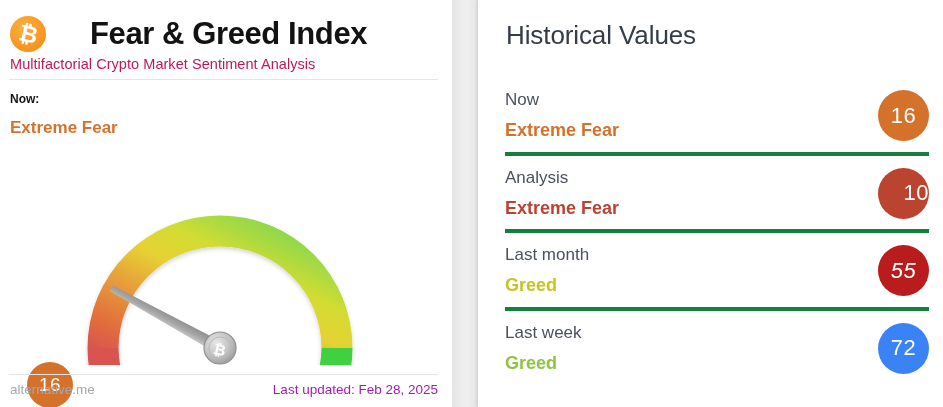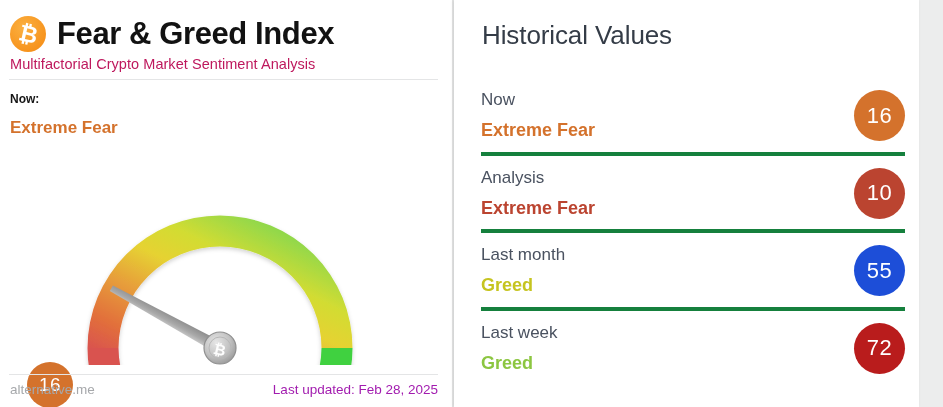--- a/index.html
+++ b/index.html
@@ -23,21 +23,21 @@
     top: 0;
     height: 407px;
     box-sizing: border-box;
   }
   #gauge-panel {
     left: 0;
     width: 452px;
     box-shadow: 1px 0 3px rgba(0,0,0,0.10);
   }
   #history-panel {
-    left: 454px;
+    left: 478px;
     width: 465px;
     box-shadow: -1px 0 3px rgba(0,0,0,0.10);
   }
   .gutter {
     position: absolute;
     left: 452px;
     top: 0;
     width: 26px;
     height: 407px;
     background: linear-gradient(to right, #e3e4e4 0%, #ededee 40%, #efeff0 60%, #e3e4e4 100%);
@@ -70,20 +70,21 @@
     line-height: 1;
     transform: rotate(13deg);
     font-family: "DejaVu Sans", sans-serif;
   }
   .brand-title {
     font-size: 31px;
     font-weight: bold;
     color: #121212;
     letter-spacing: -0.4px;
     white-space: nowrap;
+    margin-left: 33px;
   }
   .brand-sub {
     position: absolute;
     left: 10px;
     top: 56px;
     font-size: 14.5px;
     color: #be185d;
     letter-spacing: 0.05px;
     white-space: nowrap;
   }
@@ -296,32 +297,32 @@
       <div class="hist-row">
         <div class="hist-period">Now</div>
         <div class="hist-class" style="color: rgb(212, 114, 44);">Extreme Fear</div>
         <div class="hist-circle" style="background: rgb(212, 114, 44);">
           <span>16</span>
         </div>
       </div>
       <div class="hist-row">
         <div class="hist-period">Analysis</div>
         <div class="hist-class" style="color: rgb(187, 68, 48);">Extreme Fear</div>
-        <div class="hist-circle" style="background: rgb(187, 68, 48);">
+        <div class="hist-circle" style="background: rgb(187, 68, 48); justify-content: flex-end;">
           <span>10</span>
         </div>
       </div>
       <div class="hist-row">
         <div class="hist-period">Last month</div>
         <div class="hist-class" style="color: rgb(198, 196, 32);">Greed</div>
-        <div class="hist-circle" style="background: #1d4ed8;">
+        <div class="hist-circle" style="background: #b91c1c; font-style: italic;">
           <span>55</span>
         </div>
       </div>
       <div class="hist-row">
         <div class="hist-period">Last week</div>
         <div class="hist-class" style="color: rgb(140, 198, 65);">Greed</div>
-        <div class="hist-circle" style="background: #b91c1c;">
+        <div class="hist-circle" style="background: #3b82f6;">
           <span>72</span>
         </div>
       </div>
     </div>
 </div>
 
 </body></html>

